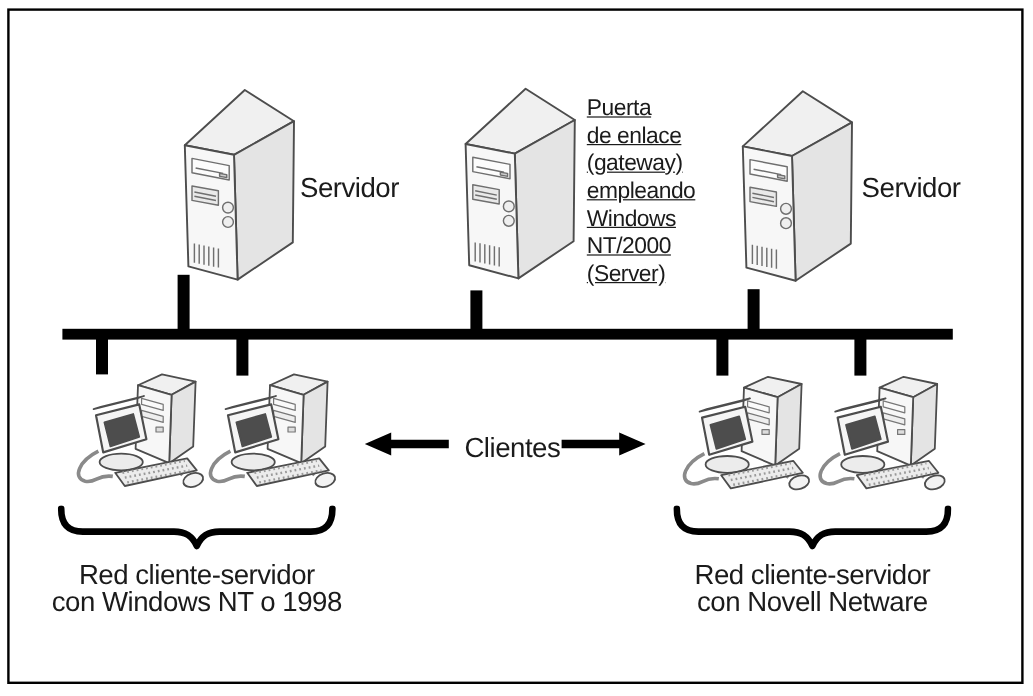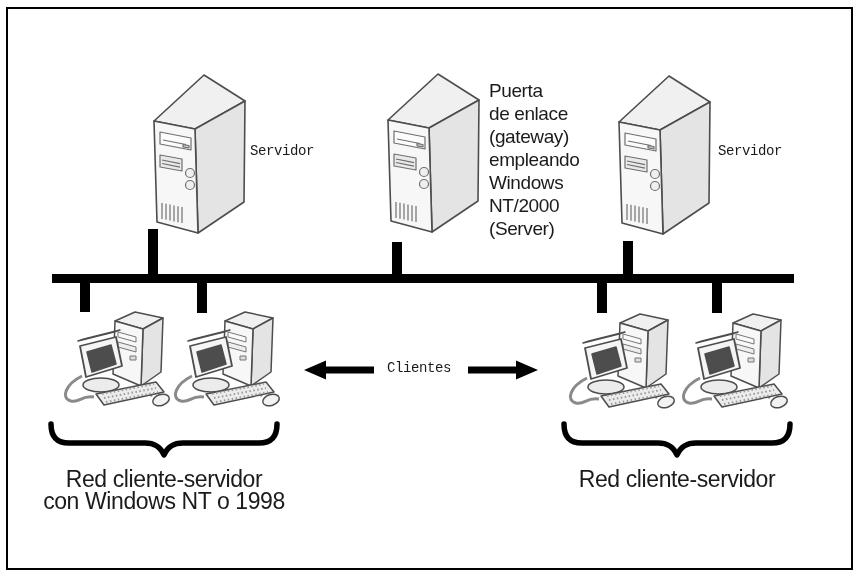--- a/index.html
+++ b/index.html
@@ -1,21 +1,21 @@
 <!DOCTYPE html>
 <html><head>
 <meta charset="utf-8">
 <style>
   html,body{margin:0;padding:0;background:#fff;}
   body{width:861px;height:580px;position:relative;overflow:hidden;
        font-family:"Liberation Sans",sans-serif;color:#1b1b1b;}
   .abs{position:absolute;}
   .frame{left:6px;top:7px;width:843px;height:559px;border:2px solid #000;background:#fff;}
   .bus{background:#000;}
-  .lbl{font-size:14px;letter-spacing:-0.4px;white-space:nowrap;font-family:Liberation Mono, monospace;}
+  .lbl{font-size:23px;letter-spacing:-0.4px;white-space:nowrap;}
   .gateway-lbl{font-size:19px;letter-spacing:-0.4px;line-height:23px;white-space:pre-line;}
   .caption{font-size:23px;letter-spacing:-0.4px;line-height:22px;text-align:center;}
   svg{display:block;}
 </style>
 </head>
 <body>
 
 <svg width="0" height="0" style="position:absolute" aria-hidden="true">
   <defs>
     <g id="server-shape" stroke="#4d4d4d" stroke-width="1.6" stroke-linejoin="round">
@@ -83,21 +83,21 @@
     <use href="#server-shape"></use>
   </svg>
 <svg class="abs" style="left:381px;top:69px;" width="102" height="168" viewBox="0 0 100 168">
     <use href="#server-shape"></use>
   </svg>
 <svg class="abs" style="left:612px;top:71px;" width="102" height="168" viewBox="0 0 100 168">
     <use href="#server-shape"></use>
   </svg>
 
 <div class="abs lbl" style="left:250px;top:143px;">Servidor</div>
-<div class="abs gateway-lbl" style="left:489px;top:79px;width:130px;">Puerta
+<div class="abs gateway-lbl" style="left:489px;top:79px;width:130px;text-decoration:underline;">Puerta
 de enlace
 (gateway)
 empleando
 Windows
 NT/2000
 (Server)</div>
 <div class="abs lbl" style="left:718px;top:143px;">Servidor</div>
 
 <svg class="abs" style="left:55px;top:304px;" width="127" height="112" viewBox="0 0 125 112">
     <use href="#client-shape"></use>
@@ -126,13 +126,14 @@
 <svg class="abs" style="left:561px;top:421px;" width="232" height="40" viewBox="0 0 232 40">
     <use href="#brace-shape"></use>
   </svg>
 
 <div class="abs caption" style="left:38px;top:468px;width:252px;">
   <div>Red cliente-servidor</div>
   <div>con Windows NT o 1998</div>
 </div>
 <div class="abs caption" style="left:551px;top:468px;width:252px;">
   <div>Red cliente-servidor</div>
+  <div>con Novell Netware</div>
 </div>
 
 </body></html>

